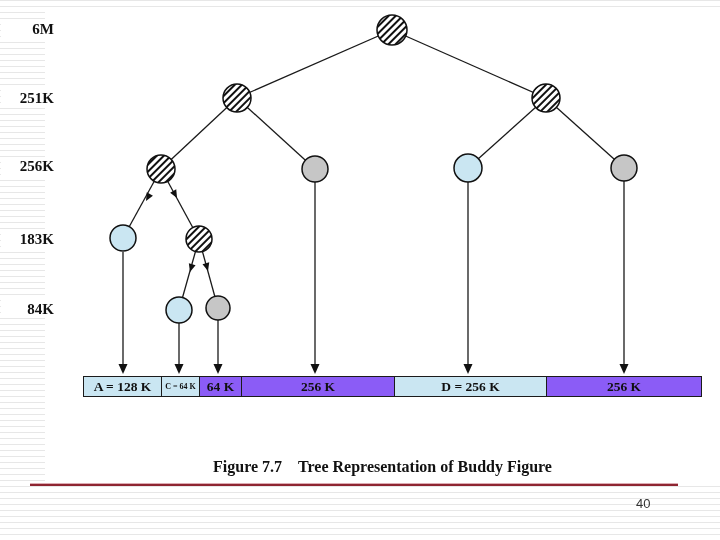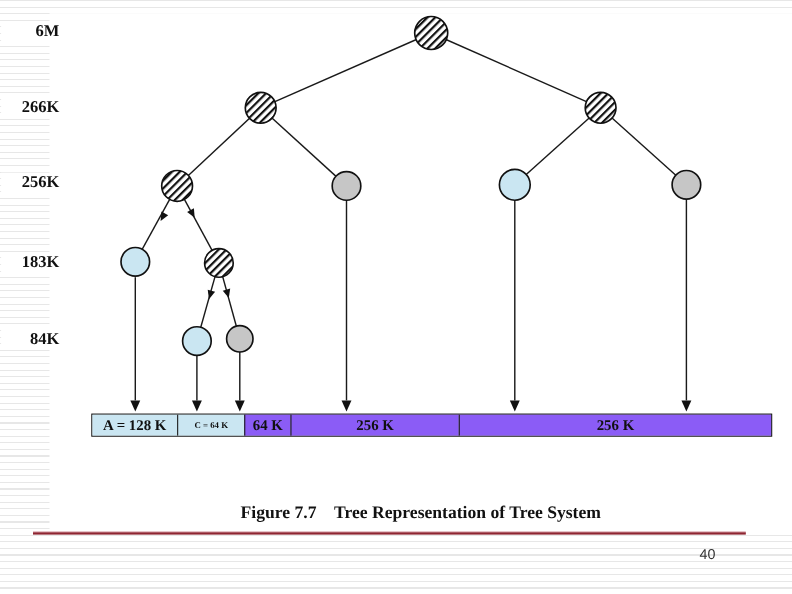--- a/index.html
+++ b/index.html
@@ -28,21 +28,21 @@
   .page-number{position:absolute;left:636px;top:496px;width:40px;text-align:left;
                font-family:"Liberation Sans","DejaVu Sans",sans-serif;font-size:13px;color:#333;}
 </style>
 </head>
 <body>
 
 <div class="slide">
   <div class="content-area"></div>
 
   <div class="axis-label" style="top:20px">6M</div>
-  <div class="axis-label" style="top:89px">266K</div>
+  <div class="axis-label" style="top:89px">251K</div>
   <div class="axis-label" style="top:157px">256K</div>
   <div class="axis-label" style="top:230px">183K</div>
   <div class="axis-label" style="top:300px">84K</div>
 
   <svg class="tree-svg" width="720" height="540" viewBox="0 0 720 540">
     <defs>
       <pattern id="hatch" width="5" height="5" patternUnits="userSpaceOnUse" patternTransform="rotate(-45)">
         <rect width="5" height="5" fill="#ffffff"></rect>
         <rect width="5" height="2" fill="#111111"></rect>
       </pattern>
@@ -95,26 +95,27 @@
       <circle cx="624" cy="168" r="13" fill="#c6c6c6"></circle>
       <circle cx="123" cy="238" r="13" fill="#cae6f2"></circle>
       <circle cx="199" cy="239" r="13" fill="url(#hatch)"></circle>
       <circle cx="179" cy="310" r="13" fill="#cae6f2"></circle>
       <circle cx="218" cy="308" r="12" fill="#c6c6c6"></circle>
     </g>
   </svg>
 
   <div class="membar">
     <div class="seg blue" style="width:77px">A = 128 K</div>
-    <div class="seg blue tiny" style="width:61px">C = 64 K</div>
+    <div class="seg blue tiny" style="width:38px">C = 64 K</div>
     <div class="seg gray" style="width:42px">64 K</div>
     <div class="seg gray" style="width:153px">256 K</div>
+    <div class="seg blue" style="width:152px">D = 256 K</div>
     <div class="seg gray" style="flex:1">256 K</div>
   </div>
 
   <div class="caption">
-    <span>Figure 7.7</span><span class="gap"></span><span>Tree Representation of Tree System</span>
+    <span>Figure 7.7</span><span class="gap"></span><span>Tree Representation of Buddy Figure</span>
   </div>
 
   <div class="divider"></div>
 
   <div class="page-number">40</div>
 </div>
 
 </body></html>

